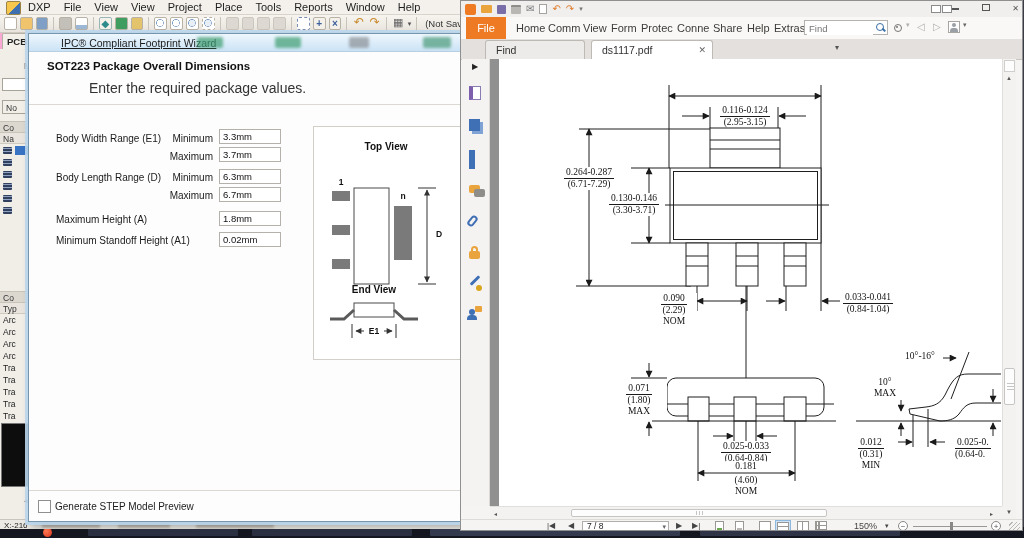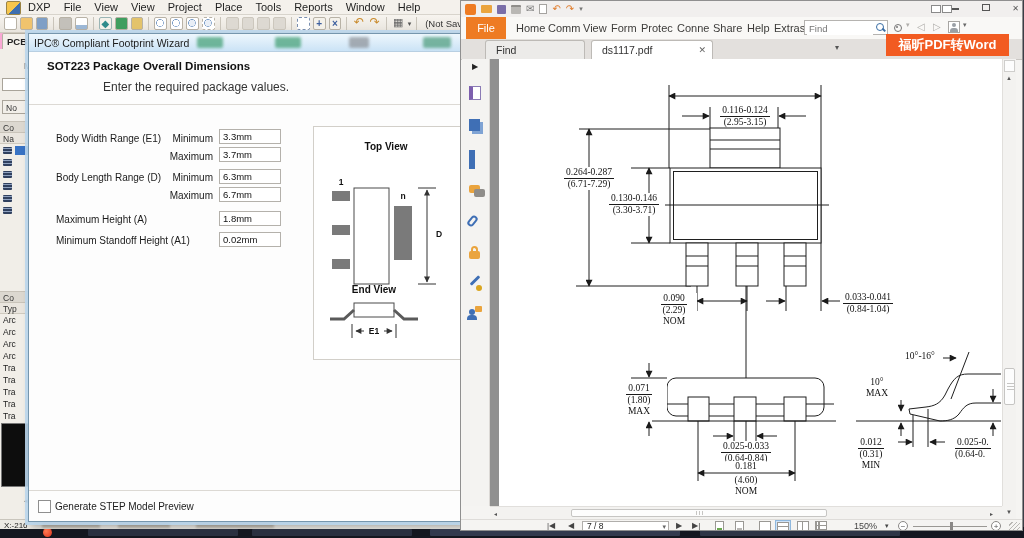--- a/index.html
+++ b/index.html
@@ -27,24 +27,24 @@
   .pnl-col{position:absolute;left:0;width:30px;height:11px;background:#e9e5de;border-bottom:1px solid #cfcabf;font-size:8.5px;color:#333;padding:1px 0 0 3px;box-sizing:border-box;}
   .chip-row{position:absolute;left:0;width:30px;height:11px;}
   .chip-ic{position:absolute;left:3px;top:2px;width:9px;height:7px;background:linear-gradient(#30405e 20%,#8fa2c0 20% 35%,#30405e 35% 60%,#8fa2c0 60% 75%,#30405e 75%);border-radius:1px;}
   .chip-sel{position:absolute;left:15px;top:1px;width:14px;height:9px;background:#3873c4;}
   .prim-row{position:absolute;left:0;width:30px;height:11px;font-size:8.5px;color:#222;padding-left:3px;box-sizing:border-box;}
   .pnl-preview{position:absolute;left:1px;top:374px;width:26px;height:62px;background:#0d0d0d;border:1px solid #777;}
   .alt-status{position:absolute;left:0;top:519px;width:462px;height:10px;background:#eceae4;border-top:1px solid #c9c5bc;font-size:8px;color:#222;}
   .blurbar{position:absolute;top:2px;height:6px;background:#c2bdb2;filter:blur(1px);}
   
   .dialog{position:absolute;left:28px;top:33px;width:434px;height:487px;background:#fdfdfd;border:1px solid #7696ad;box-shadow:0 0 0 3px rgba(186,214,236,.9),3px 4px 8px rgba(0,0,0,.35);}
-  .dlg-title{position:absolute;left:0;top:0;width:100%;height:18px;background:linear-gradient(#eef7fd,#cbe3f6);border-bottom:1px solid #b8cfe2;font-size:10.5px;color:#1c1c1c;padding:3px 0 0 5px;box-sizing:border-box;overflow:hidden;}
+  .dlg-title{position:absolute;left:0;top:0;width:100%;height:18px;background:linear-gradient(#eef7fd,#cbe3f6);border-bottom:1px solid #b8cfe2;font-size:10.5px;color:#1c1c1c;padding:3px 0 0 32px;box-sizing:border-box;overflow:hidden;text-decoration:underline;}
   .blob{position:absolute;top:3px;height:11px;border-radius:2px;filter:blur(1.8px);opacity:.7;}
   .dlg-heading{position:absolute;left:18px;top:26px;font-size:11.5px;font-weight:bold;color:#111;}
-  .dlg-sub{position:absolute;left:30px;top:46px;font-size:12px;color:#333;padding-left:44px;}
+  .dlg-sub{position:absolute;left:16px;top:46px;font-size:14px;color:#333;padding-left:44px;}
   .dlg-sep{position:absolute;left:0;width:100%;height:1px;background:#dcd9d4;}
   .fld-label{position:absolute;left:27px;font-size:10px;color:#1b1b1b;}
   .fld-qual{position:absolute;left:138px;width:46px;text-align:right;font-size:10px;color:#1b1b1b;}
   .wiz-input{position:absolute;left:190px;width:54px;height:13px;font-size:9.5px;font-family:"Liberation Sans",sans-serif;border:1px solid #b4b1ab;background:#fff;color:#111;padding:0 3px;}
   .pv{position:absolute;left:284px;top:92px;width:178px;height:232px;background:#fff;border:1px solid #d2cfc9;}
   .pv-label{position:absolute;font-size:10px;font-weight:bold;color:#111;text-align:center;}
   .pv-small{position:absolute;font-size:8.5px;font-weight:bold;color:#111;text-align:center;}
   .chkrow-sep{position:absolute;left:0;top:456px;width:100%;height:1px;background:#dcd9d4;}
   .chkbox{position:absolute;left:9px;top:466px;width:11px;height:11px;background:#fff;border:1px solid #8f8f8f;}
   .chklabel{position:absolute;left:26px;top:467px;font-size:10px;color:#1b1b1b;}
@@ -355,21 +355,20 @@
     </div>
 
     <div class="fx-doctabs">
       <div class="dtab" style="left:24px;width:100px;background:#ecebe9;">Find</div>
       <div class="dtab" style="left:130px;width:122px;background:#fff;">
         <span>ds1117.pdf</span>
         <span style="position:absolute;right:6px;top:0;font-size:9px;color:#666;">✕</span>
       </div>
       <span style="position:absolute;left:374px;top:4px;font-size:8px;color:#555;">▾</span>
     </div>
-    <div class="promo">福昕PDF转Word</div>
 
     <div class="fx-side">
       <span class="sic" style="left:10px;top:3px;font-size:8px;color:#222;">▶</span>
       <span class="sic ic-page" style="top:27px;"></span>
       <span class="sic ic-pages" style="top:60px;"></span>
       <span class="sic" style="top:92px;"><span class="ic-layer"></span><span class="ic-layer"></span><span class="ic-layer"></span></span>
       <span class="sic" style="top:126px;position:absolute;">
           <span class="ic-bub1" style="display:block;"></span>
           <span class="ic-bub2"></span>
         </span>
@@ -504,21 +503,21 @@
       <div class="dim bgw" style="left:227px;top:402px;width:40px;">
         <span class="row">0.181</span>
       </div>
       <div class="dim bgw" style="left:227px;top:416px;width:40px;">
         <span class="row">(4.60)</span>
         <span class="row">NOM</span>
       </div>
       <div class="dim" style="left:398px;top:292px;width:46px;">
         <span class="row">10°-16°</span>
       </div>
-      <div class="dim" style="left:358px;top:318px;width:40px;">
+      <div class="dim" style="left:366px;top:318px;width:40px;">
         <span class="row">10°</span>
         <span class="row">MAX</span>
       </div>
       <div class="dim bgw" style="left:345px;top:378px;width:54px;">
         <span class="u">0.012</span>
         <span class="row">(0.31)</span>
         <span class="row">MIN</span>
       </div>
       <div class="dim bgw" style="left:456px;top:378px;width:60px;text-align:left;">
         <span class="u">0.025-0.</span>

